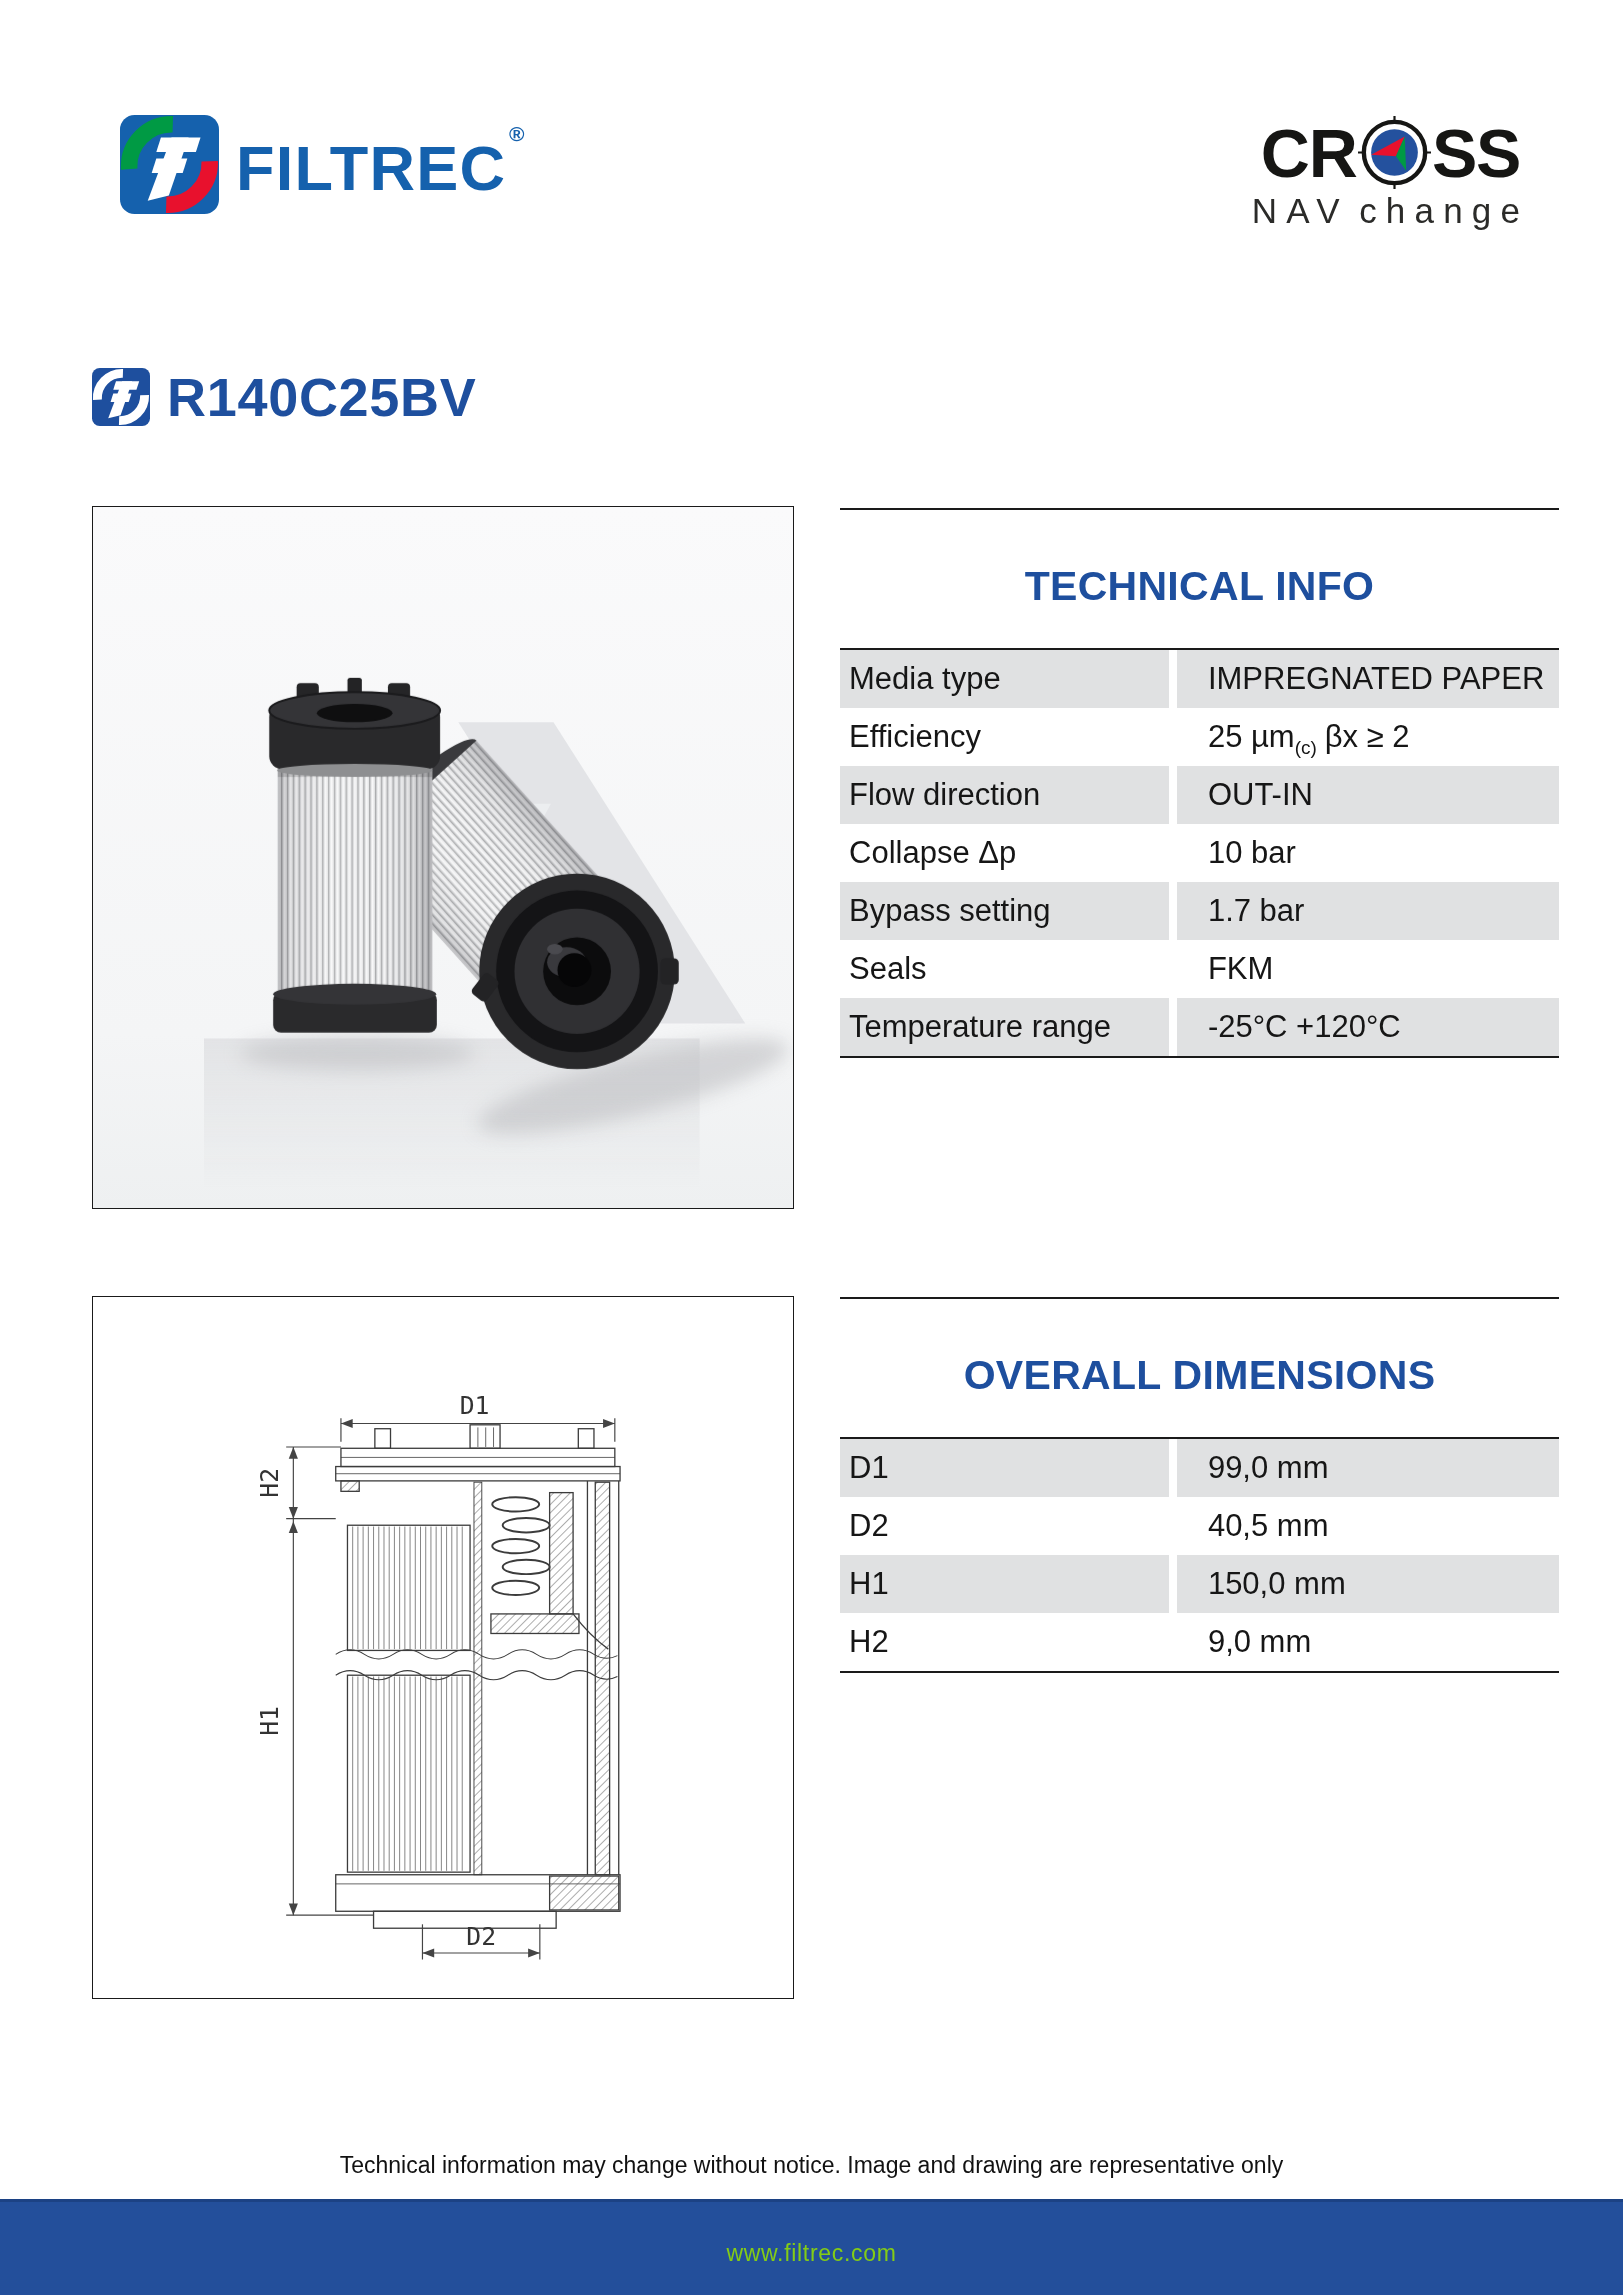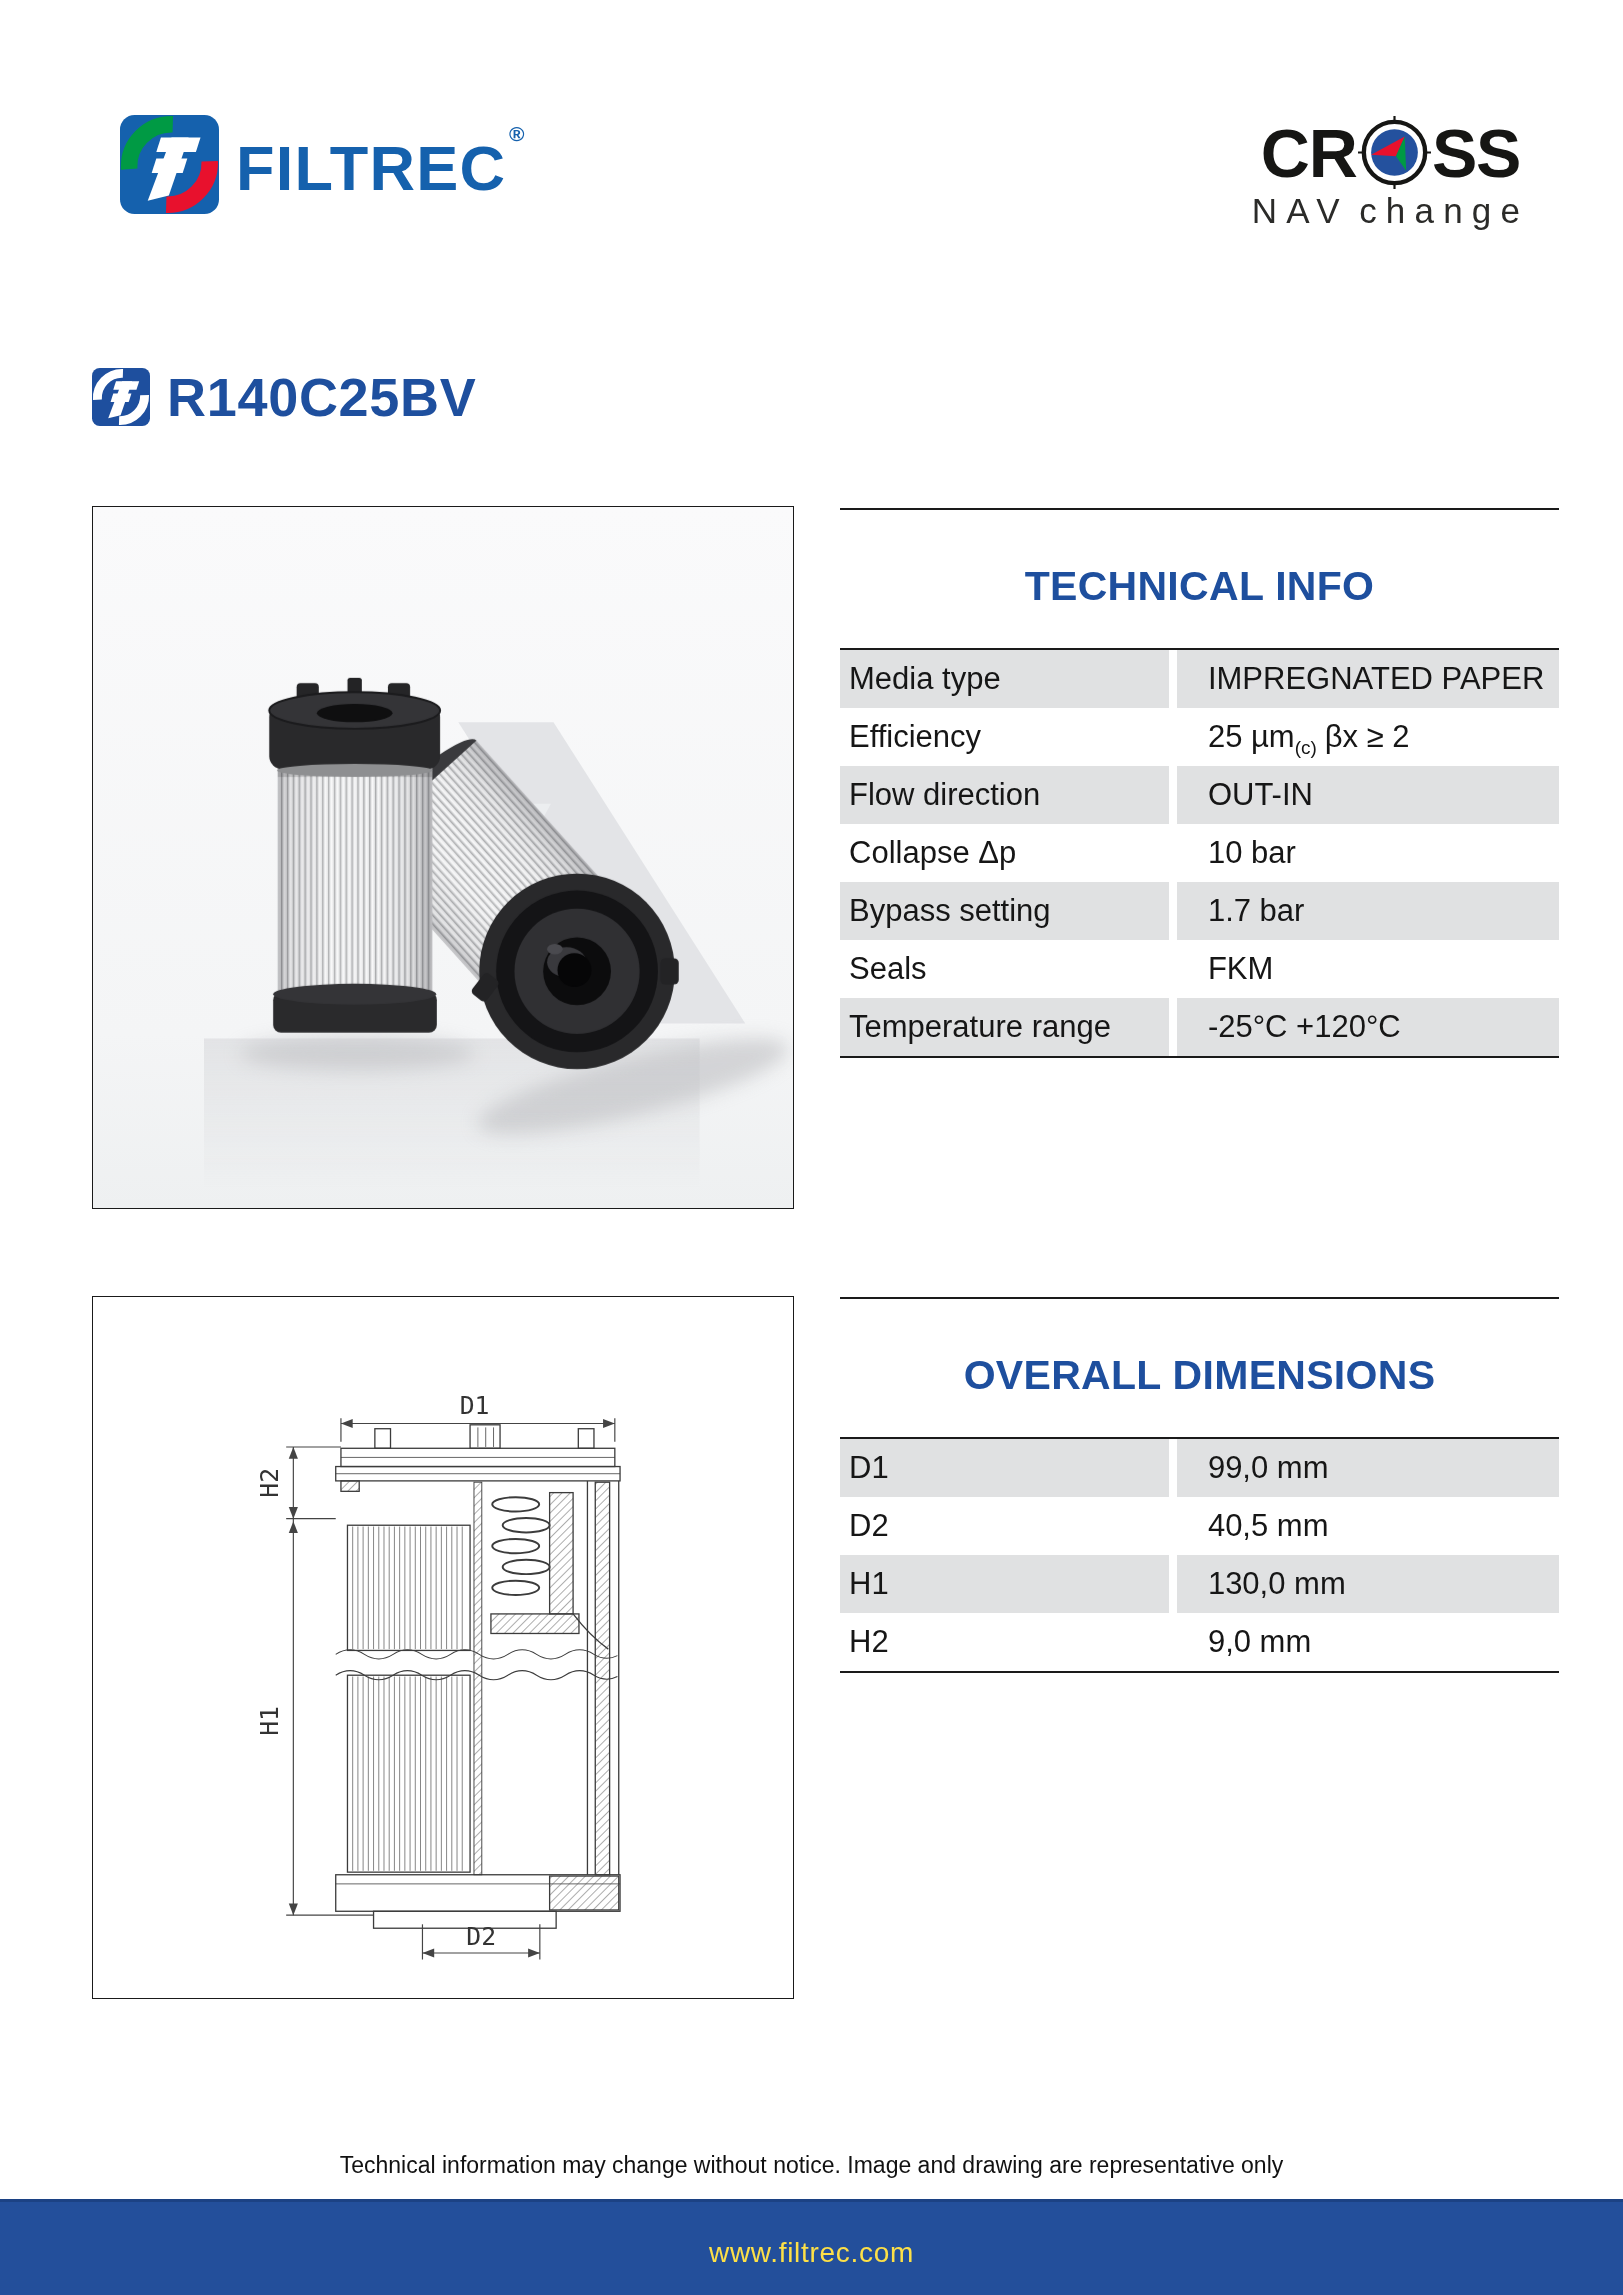--- a/index.html
+++ b/index.html
@@ -43,21 +43,21 @@
   .t-row.striped .cell{background:var(--row-grey,#E0E1E2);}
   .cell{display:flex;align-items:center;font-size:31px;color:#161616;box-sizing:border-box;}
   .cell.label{width:329px;padding-left:9px;}
   .cell.gap{width:7.9px;background:#fff !important;padding:0;}
   .cell.value{flex:1;padding-left:31px;}
   .sub{font-size:19px;position:relative;top:10.5px;}
   .post{margin-left:7.9px;}
   
   .disclaimer{position:absolute;left:0;top:2152px;width:1623px;text-align:center;font-size:23px;color:#111;}
   .bottom-bar{position:absolute;left:0;top:2199px;width:1623px;height:97px;background:var(--bar-blue,#234F9B);border-top:3.3px solid #1c4284;box-sizing:border-box;display:flex;align-items:center;justify-content:center;}
-  .website{color:#fde047;font-size:28px;letter-spacing:0.7px;margin-top:8px;}
+  .website{color:#84cc16;font-size:23px;letter-spacing:0.7px;margin-top:8px;}
 </style>
 </head>
 <body>
 
 <div class="page">
 
   <div class="filtrec-logo">
     <svg class="filtrec-mark" viewBox="0 0 150 150">
       <rect x="0" y="0" width="150" height="150" rx="22" fill="#1561AD"></rect>
       <path d="M 80 14 A 64 64 0 0 0 14 82" stroke="#009A44" stroke-width="25" fill="none"></path>
@@ -373,21 +373,21 @@
       <div class="cell value">99,0 mm</div>
     </div>
     <div class="t-row">
       <div class="cell label">D2</div>
         <div class="cell gap"></div>
       <div class="cell value">40,5 mm</div>
     </div>
     <div class="t-row striped">
       <div class="cell label">H1</div>
         <div class="cell gap"></div>
-      <div class="cell value">130,0 mm</div>
+      <div class="cell value">150,0 mm</div>
     </div>
     <div class="t-row">
       <div class="cell label">H2</div>
         <div class="cell gap"></div>
       <div class="cell value">9,0 mm</div>
     </div>
   </div>
 
   <div class="disclaimer">Technical information may change without notice. Image and drawing are representative only</div>
   <div class="bottom-bar">

